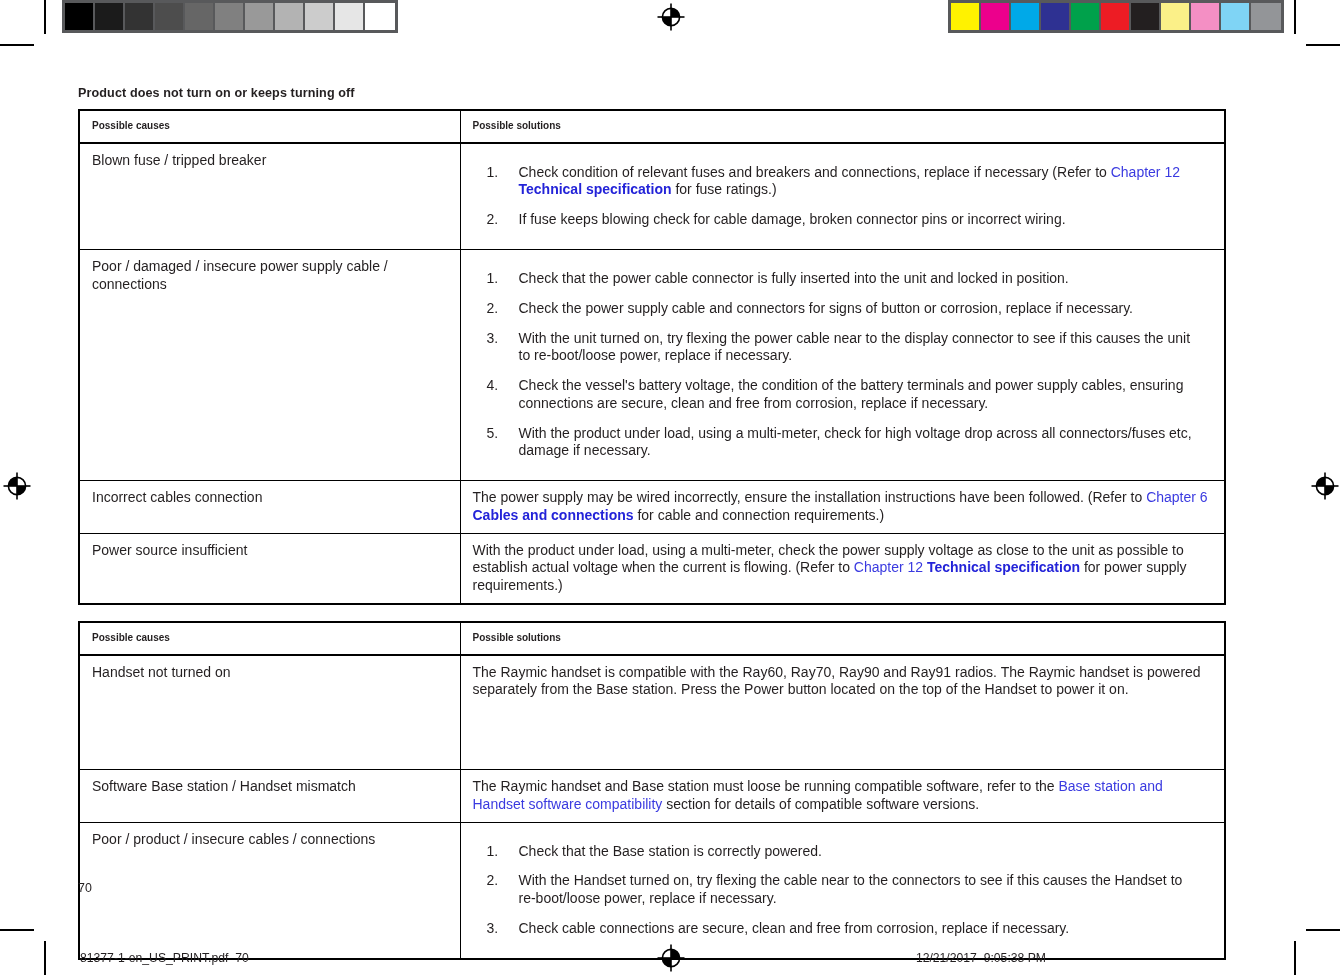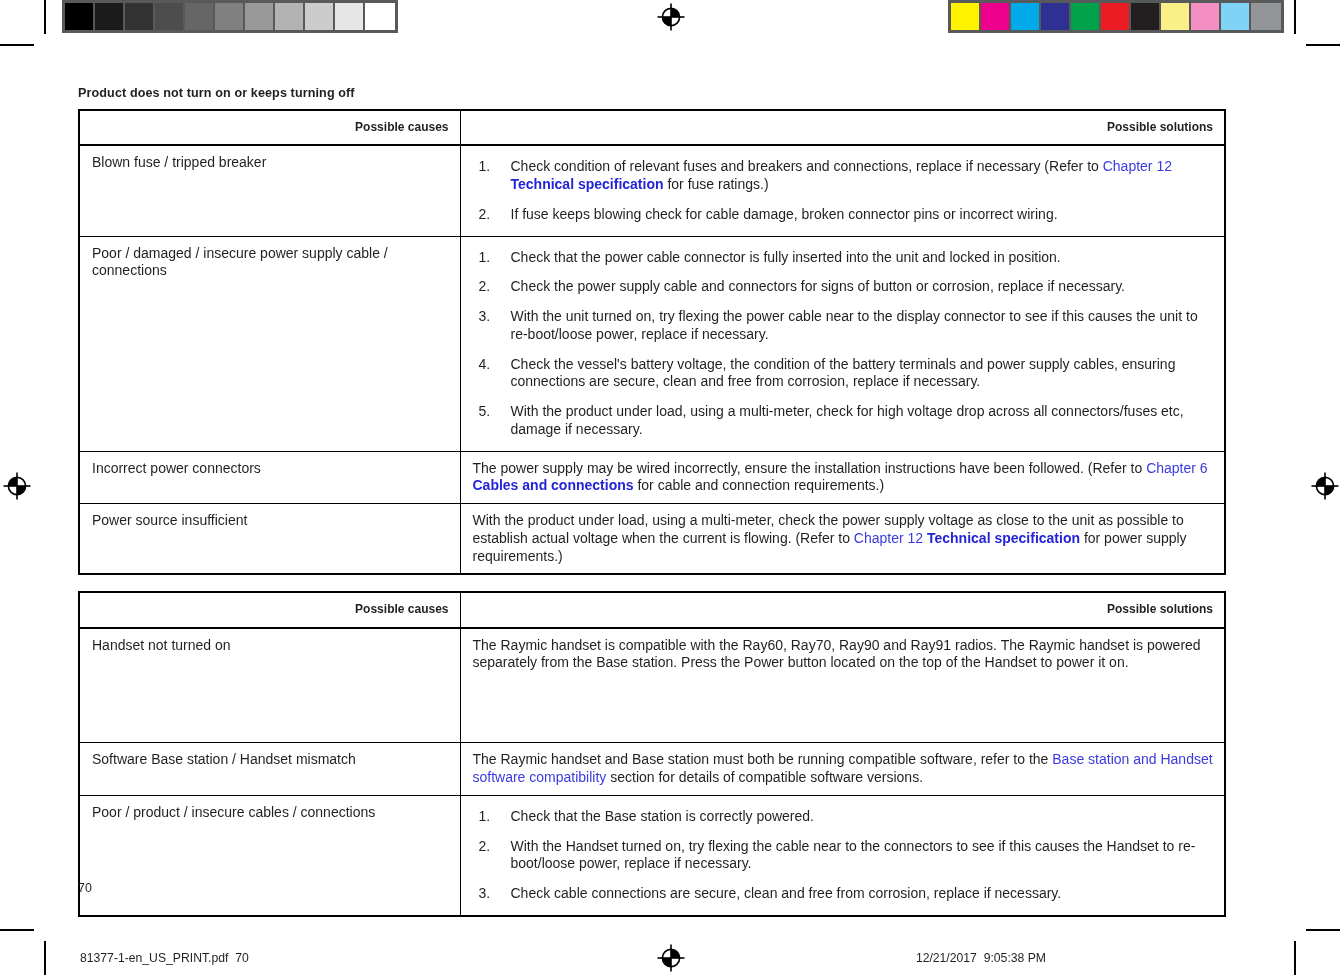--- a/index.html
+++ b/index.html
@@ -114,34 +114,34 @@
   table.tt th, table.tt td {
     border: 1.1px solid #000;
     vertical-align: top;
     padding: 8px 11px 8px 12px;
     font-size: 14px;
     line-height: 1.27;
     color: #231f20;
   }
   table.tt thead th {
     font-weight: bold;
-    font-size: 12px;
+    font-size: 10px;
     border-bottom: 2.4px solid #000;
     padding-top: 9px;
     padding-bottom: 9px;
-    text-align: right;
+    text-align: left;
   }
   table.tt tbody tr:last-child td {
     border-bottom: 2.4px solid #000;
   }
   table.tt td.cause { padding-right: 18px; }
 
   
   ol.steps {
-    margin: 4px;
+    margin: 12px;
     padding: 0;
     list-style: none;
     counter-reset: step;
   }
   ol.steps > li {
     counter-increment: step;
     position: relative;
     padding-left: 34px;
     margin-bottom: 12px;
   }
@@ -306,21 +306,21 @@
                 <ol class="steps">
                   <li><span>Check that the power cable connector is fully inserted into the unit and locked in position.</span></li>
                   <li><span>Check the power supply cable and connectors for signs of button or corrosion, replace if necessary.</span></li>
                   <li><span>With the unit turned on, try flexing the power cable near to the display connector to see if this causes the unit to re-boot/loose power, replace if necessary.</span></li>
                   <li><span>Check the vessel's battery voltage, the condition of the battery terminals and power supply cables, ensuring connections are secure, clean and free from corrosion, replace if necessary.</span></li>
                   <li><span>With the product under load, using a multi-meter, check for high voltage drop across all connectors/fuses etc, damage if necessary.</span></li>
                 </ol>
               </td>
             </tr>
             <tr>
-              <td class="cause">Incorrect power connectors</td>
+              <td class="cause">Incorrect cables connection</td>
               <td>
                 <p class="para"><span>The power supply may be wired incorrectly, ensure the installation instructions have been followed. (Refer to </span><span class="xref">Chapter 6</span><span> </span><span class="xref-b">Cables and connections</span><span> for cable and connection requirements.)</span></p>
               </td>
             </tr>
             <tr>
               <td class="cause">Power source insufficient</td>
               <td>
                 <p class="para"><span>With the product under load, using a multi-meter, check the power supply voltage as close to the unit as possible to establish actual voltage when the current is flowing. (Refer to </span><span class="xref">Chapter 12</span><span> </span><span class="xref-b">Technical specification</span><span> for power supply requirements.)</span></p>
               </td>
             </tr>
@@ -343,21 +343,21 @@
             <tr>
               <td class="cause">Handset not turned on</td>
               <td>
                 <p class="para"><span>The Raymic handset is compatible with the Ray60, Ray70, Ray90 and Ray91 radios. The Raymic handset is powered separately from the Base station. Press the Power button located on the top of the Handset to power it on.</span></p>
                 <span class="pad-md"></span>
               </td>
             </tr>
             <tr>
               <td class="cause">Software Base station / Handset mismatch</td>
               <td>
-                <p class="para"><span>The Raymic handset and Base station must both be running compatible software, refer to the </span><span class="xref">Base station and Handset software compatibility</span><span> section for details of compatible software versions.</span></p>
+                <p class="para"><span>The Raymic handset and Base station must loose be running compatible software, refer to the </span><span class="xref">Base station and Handset software compatibility</span><span> section for details of compatible software versions.</span></p>
               </td>
             </tr>
             <tr>
               <td class="cause">Poor / product / insecure cables / connections</td>
               <td>
                 <ol class="steps">
                   <li><span>Check that the Base station is correctly powered.</span></li>
                   <li><span>With the Handset turned on, try flexing the cable near to the connectors to see if this causes the Handset to re-boot/loose power, replace if necessary.</span></li>
                   <li><span>Check cable connections are secure, clean and free from corrosion, replace if necessary.</span></li>
                 </ol>

